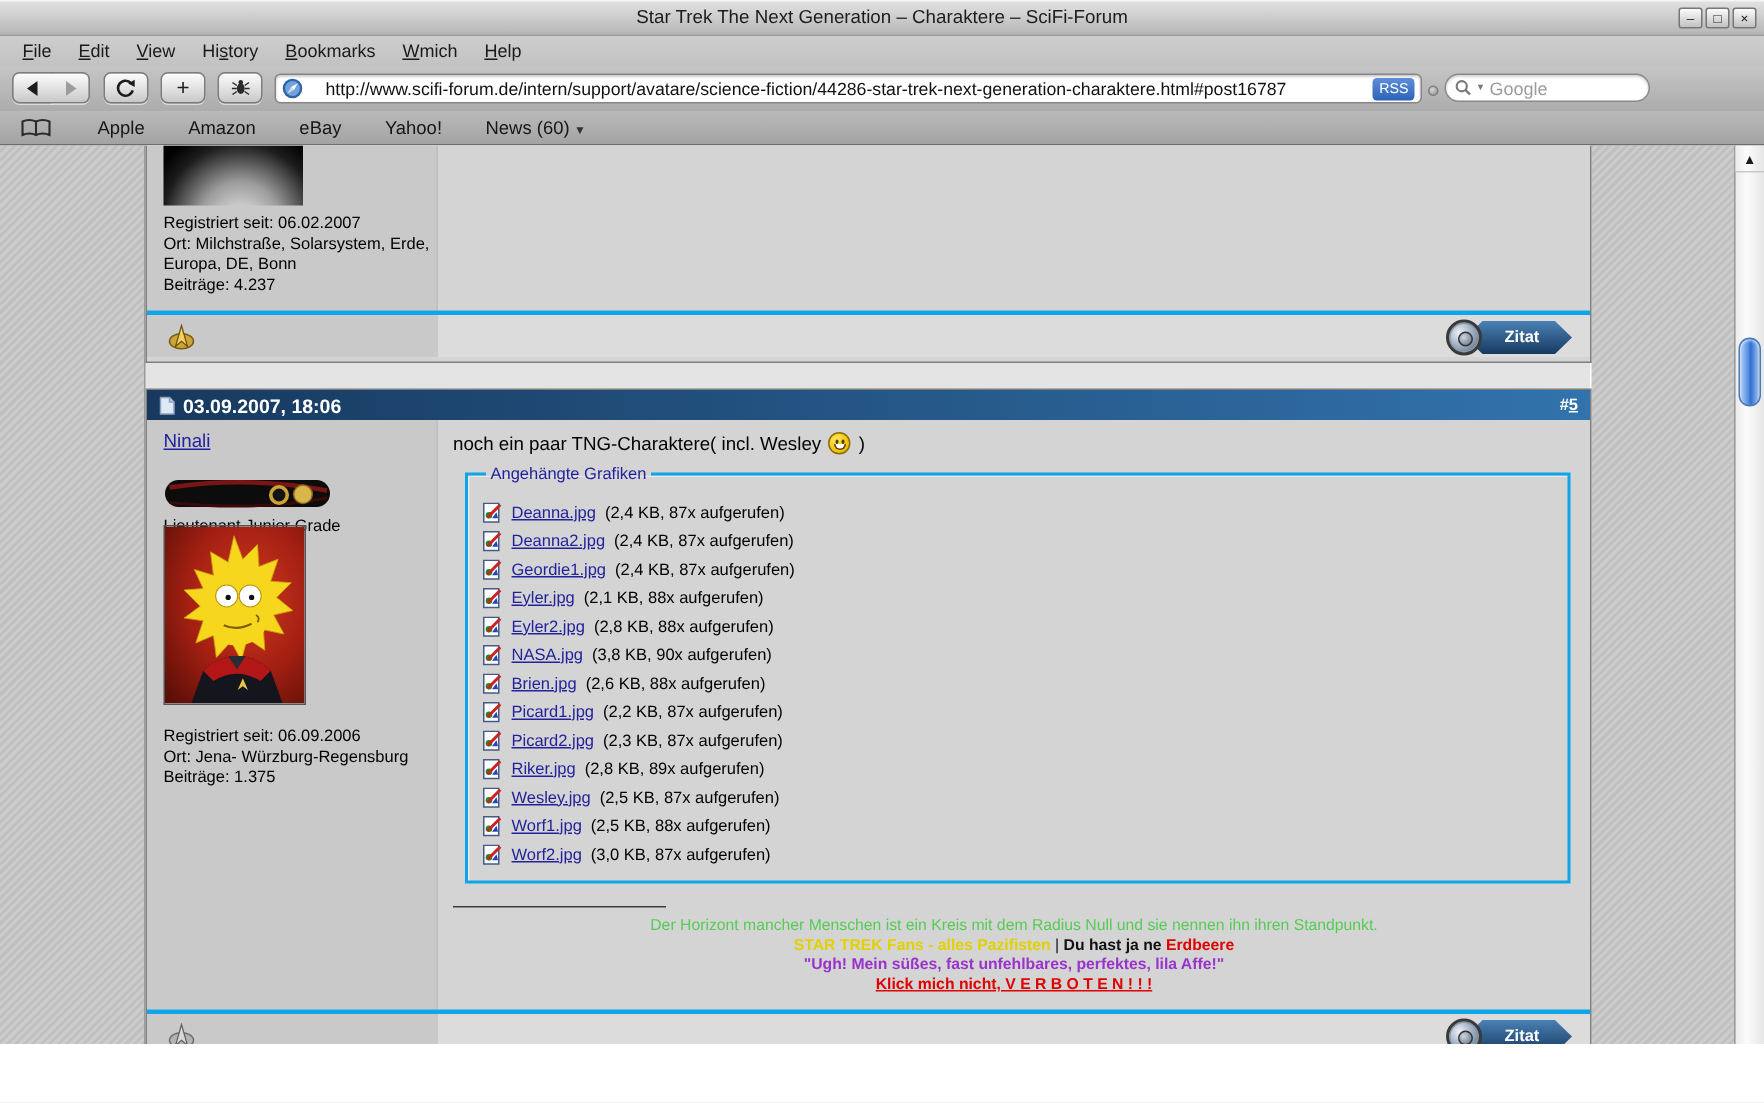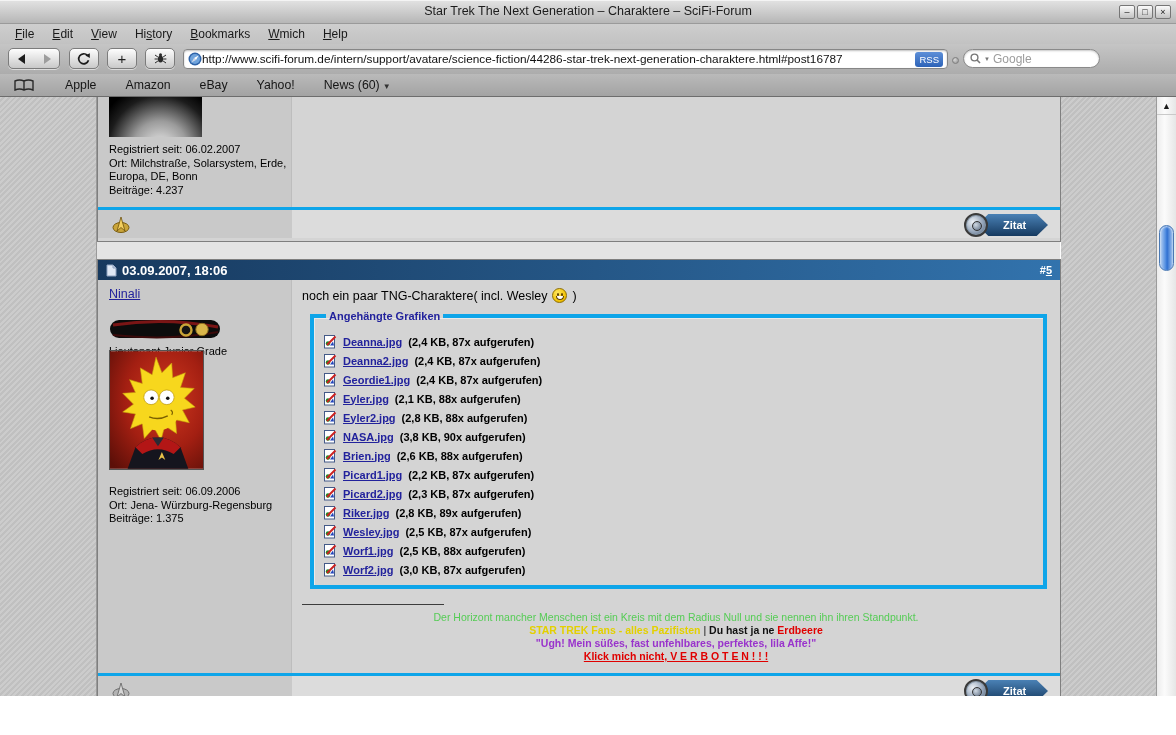--- a/index.html
+++ b/index.html
@@ -29,21 +29,21 @@
     background:linear-gradient(#fdfdfd,#c9c9c9); box-shadow:0 1px 0 rgba(255,255,255,.55);
     display:flex; align-items:center; justify-content:center; }
   .tb-back { left:8px; width:27px; border-radius:5px 0 0 5px; }
   .tb-fwd  { left:34px; width:26px; border-left:none; border-radius:0 5px 5px 0; }
   .tb-reload { left:69px; width:30px; }
   .tb-add { left:107px; width:30px; font-size:15px; color:#1e1e1e; }
   .tb-bug { left:145px; width:30px; }
   .urlfield { position:absolute; left:183px; top:5px; width:765px; height:20px;
     background:#fff; border:1px solid #868686; border-radius:4px;
     box-shadow:inset 0 1px 2px rgba(0,0,0,.25); display:flex; align-items:center; padding:0 4px; }
-  .urltext { font-size:11.8px; color:#111; white-space:nowrap; overflow:hidden; flex:1; margin-left:0; }
+  .urltext { font-size:11.8px; color:#111; white-space:nowrap; overflow:hidden; flex:1; margin-left:15px; }
   .rss-badge { font-size:9.5px; font-weight:normal; color:#fff; background:linear-gradient(#5d8fd8,#2d63b8);
     border-radius:3px; padding:2px 4px; margin-left:4px; }
   .url-split-knob { position:absolute; left:952px; top:13px; width:7px; height:7px; border-radius:50%;
     background:radial-gradient(circle at 35% 35%, #d8d8d8, #909090); border:1px solid #7e7e7e; }
   .searchfield { position:absolute; left:963px; top:5px; width:137px; height:19px; background:#fff;
     border:1px solid #8a8a8a; border-radius:10px; box-shadow:inset 0 1px 2px rgba(0,0,0,.22);
     display:flex; align-items:center; padding:0 6px; gap:3px; }
   .searchfield input { border:none; outline:none; background:transparent; width:90px;
     font-size:12px; font-family:"Liberation Sans",sans-serif; color:#333; }
   .searchfield input::placeholder { color:#9c9c9c; }
@@ -114,21 +114,21 @@
   .msg-title { position:absolute; left:10px; top:8px; font-size:12.5px; color:#000;
     display:flex; align-items:center; gap:5px; }
   .smiley { display:inline-block; width:15px; height:15px; border-radius:50%;
     background:radial-gradient(circle at 35% 30%, #ffe65e, #f0c000 70%, #c89000); border:1px solid #8d6d00; position:relative; }
   .smiley:before, .smiley:after { content:""; position:absolute; top:4px; width:2px; height:3px; background:#5a3c00; border-radius:50%; }
   .smiley:before { left:3.5px; } .smiley:after { right:3.5px; }
   .smiley i { position:absolute; left:2.5px; top:7px; width:8px; height:4px; border-radius:0 0 8px 8px;
     background:#fff; border:1px solid #5a3c00; border-top:none; }
 
   .attach-fs { position:absolute; left:18px; top:30px; width:737px; height:279px;
-    border:4px solid #0ea5e9; box-shadow:inset 1px 1px 0 rgba(255,255,255,.5); padding:10px 0 0 9px;font-weight:bold; }
+    border:2px solid #0ea5e9; box-shadow:inset 1px 1px 0 rgba(255,255,255,.5); padding:10px 0 0 9px; }
   .attach-fs legend { font-size:11px; color:#22229c; padding:0 3px; margin-left:3px; }
   .attach-row { display:flex; align-items:center; gap:6px; height:19px; }
   .attach-link { font-size:11px; color:#22229c; text-decoration:underline; }
   .attach-meta { font-size:11px; color:#000; }
 
   .sig-divider { position:absolute; left:10px; top:324px; width:142px; border-bottom:1px solid #3c3c3c; }
   .sig { position:absolute; left:0; right:0; top:331px; text-align:center; line-height:13px; }
   .sig div { font-size:10.5px; }
   .sig .green { color:#55cc55; }
   .sig .yellow { color:#e3d000; font-weight:bold; }

